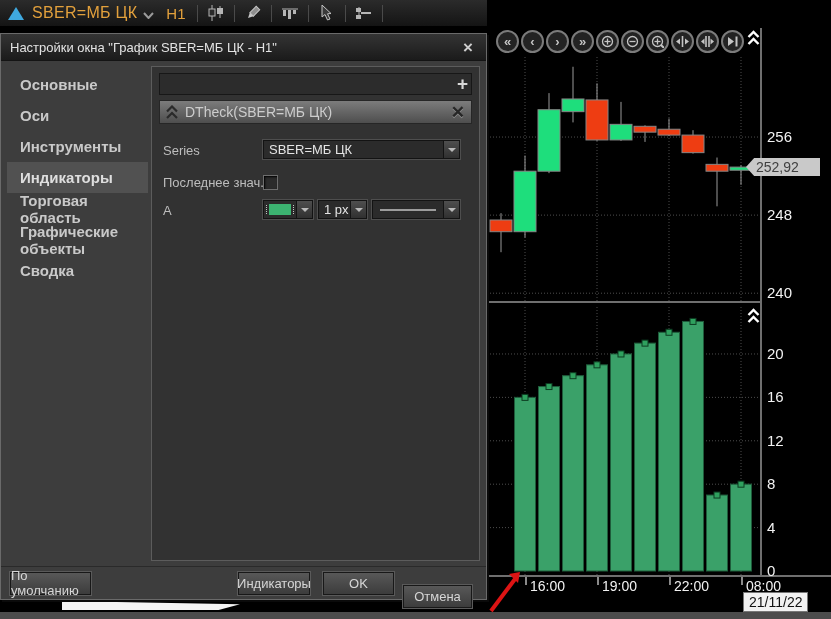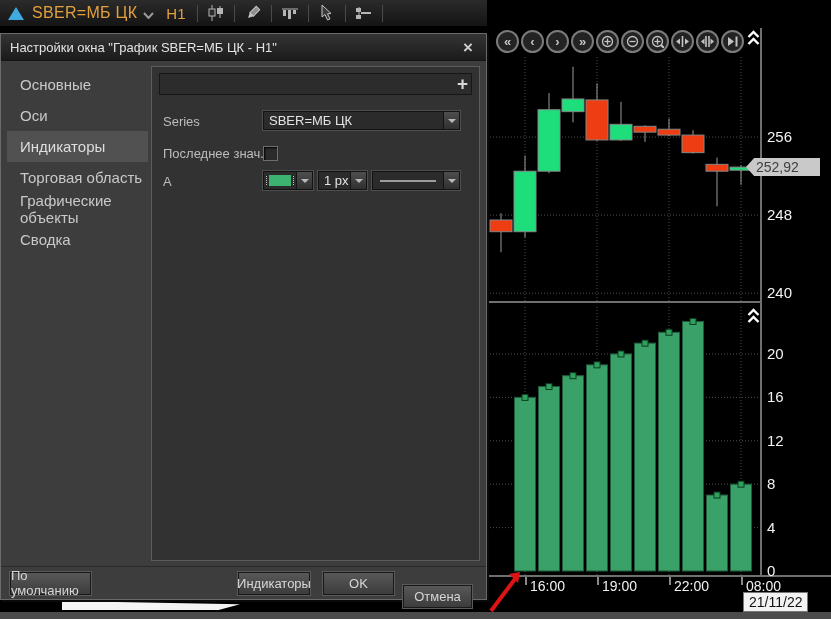--- a/index.html
+++ b/index.html
@@ -46,21 +46,21 @@
   .date-badge{position:absolute;left:256px;top:592px;background:#f2f2f2;color:#111;
     font-size:14px;padding:1px 5px;border:1px solid #777;}
   .red-arrow{position:absolute;left:0;top:570px;}
   
   .dialog{position:absolute;left:0;top:33px;width:487px;height:567px;background:#3d3d3d;
     border:1px solid #6a6a6a;box-sizing:border-box;box-shadow:2px 2px 0 #0a0a0a;}
   .dlg-title{height:26px;background:linear-gradient(#343434,#1b1b1b);display:flex;align-items:center;
     padding:0 9px;color:#e3e3e3;font-size:13px;border-bottom:1px solid #141414;}
   .dlg-close{margin-left:auto;color:#cfcfcf;font-size:17px;font-weight:bold;line-height:1;padding:0 4px;}
   .dlg-body{position:absolute;top:27px;bottom:33px;left:0;right:0;display:flex;padding:5px 6px;gap:3px;}
-  .sidebar{width:141px;flex:none;padding-top:3px;}
+  .sidebar{width:141px;flex:none;padding-top:3px;font-weight:bold;}
   .side-item{height:31px;display:flex;align-items:center;padding-left:13px;color:#c9c9c9;font-size:15px;}
   .side-item.selected{background:#515151;color:#dedede;}
   .main-panel{flex:1;background:#323232;border:1px solid #5c5c5c;position:relative;}
   .add-row{margin:6px 7px 5px 7px;height:20px;background:#2c2c2c;border:1px solid #171717;position:relative;}
   .add-btn{position:absolute;right:3px;top:-1px;color:#d8d8d8;font-size:19px;font-weight:bold;line-height:21px;}
   .card-header{margin:3px 7px 0 7px;height:22px;background:linear-gradient(#7c7c7c,#4e4e4e);
     border:1px solid #262626;display:flex;align-items:center;gap:7px;padding:0 6px;
     color:#cdcdcd;font-size:14px;}
   .card-x{margin-left:auto;color:#262626;font-size:17px;font-weight:bold;line-height:1;text-shadow:0 1px 0 #909090;}
   .frow{position:relative;height:22px;margin:0 9px;}
@@ -324,28 +324,37 @@
 
 <div class="dialog">
   <div class="dlg-title">
     <span>Настройки окна "График SBER=МБ ЦК - H1"</span>
     <span class="dlg-close">×</span>
   </div>
   <div class="dlg-body">
     <div class="sidebar" id="dlg-sidebar">
         <div class="side-item">Основные</div>
         <div class="side-item">Оси</div>
+        <div class="side-item">Инструменты</div>
         <div class="side-item selected">Индикаторы</div>
         <div class="side-item">Торговая область</div>
         <div class="side-item">Графические объекты</div>
         <div class="side-item">Сводка</div>
       </div>
     <div class="main-panel">
       <div class="add-row">
         <span class="add-btn">+</span>
+      </div>
+      <div class="card-header">
+        <svg width="12" height="15">
+          <polyline points="1,6.5 6,1.5 11,6.5" fill="none" stroke="#2a2a2a" stroke-width="2.2"></polyline>
+          <polyline points="1,13 6,8 11,13" fill="none" stroke="#2a2a2a" stroke-width="2.2"></polyline>
+        </svg>
+        <span>DTheck(SBER=МБ ЦК)</span>
+        <span class="card-x">✕</span>
       </div>
 
       <div class="frow" style="margin-top:16px;">
         <span class="flabel">Series</span>
         <div class="sel" style="left:102px;width:197px;">
           <span class="val">SBER=МБ ЦК</span>
           <span class="arrow">
               <i></i>
             </span>
         </div>

